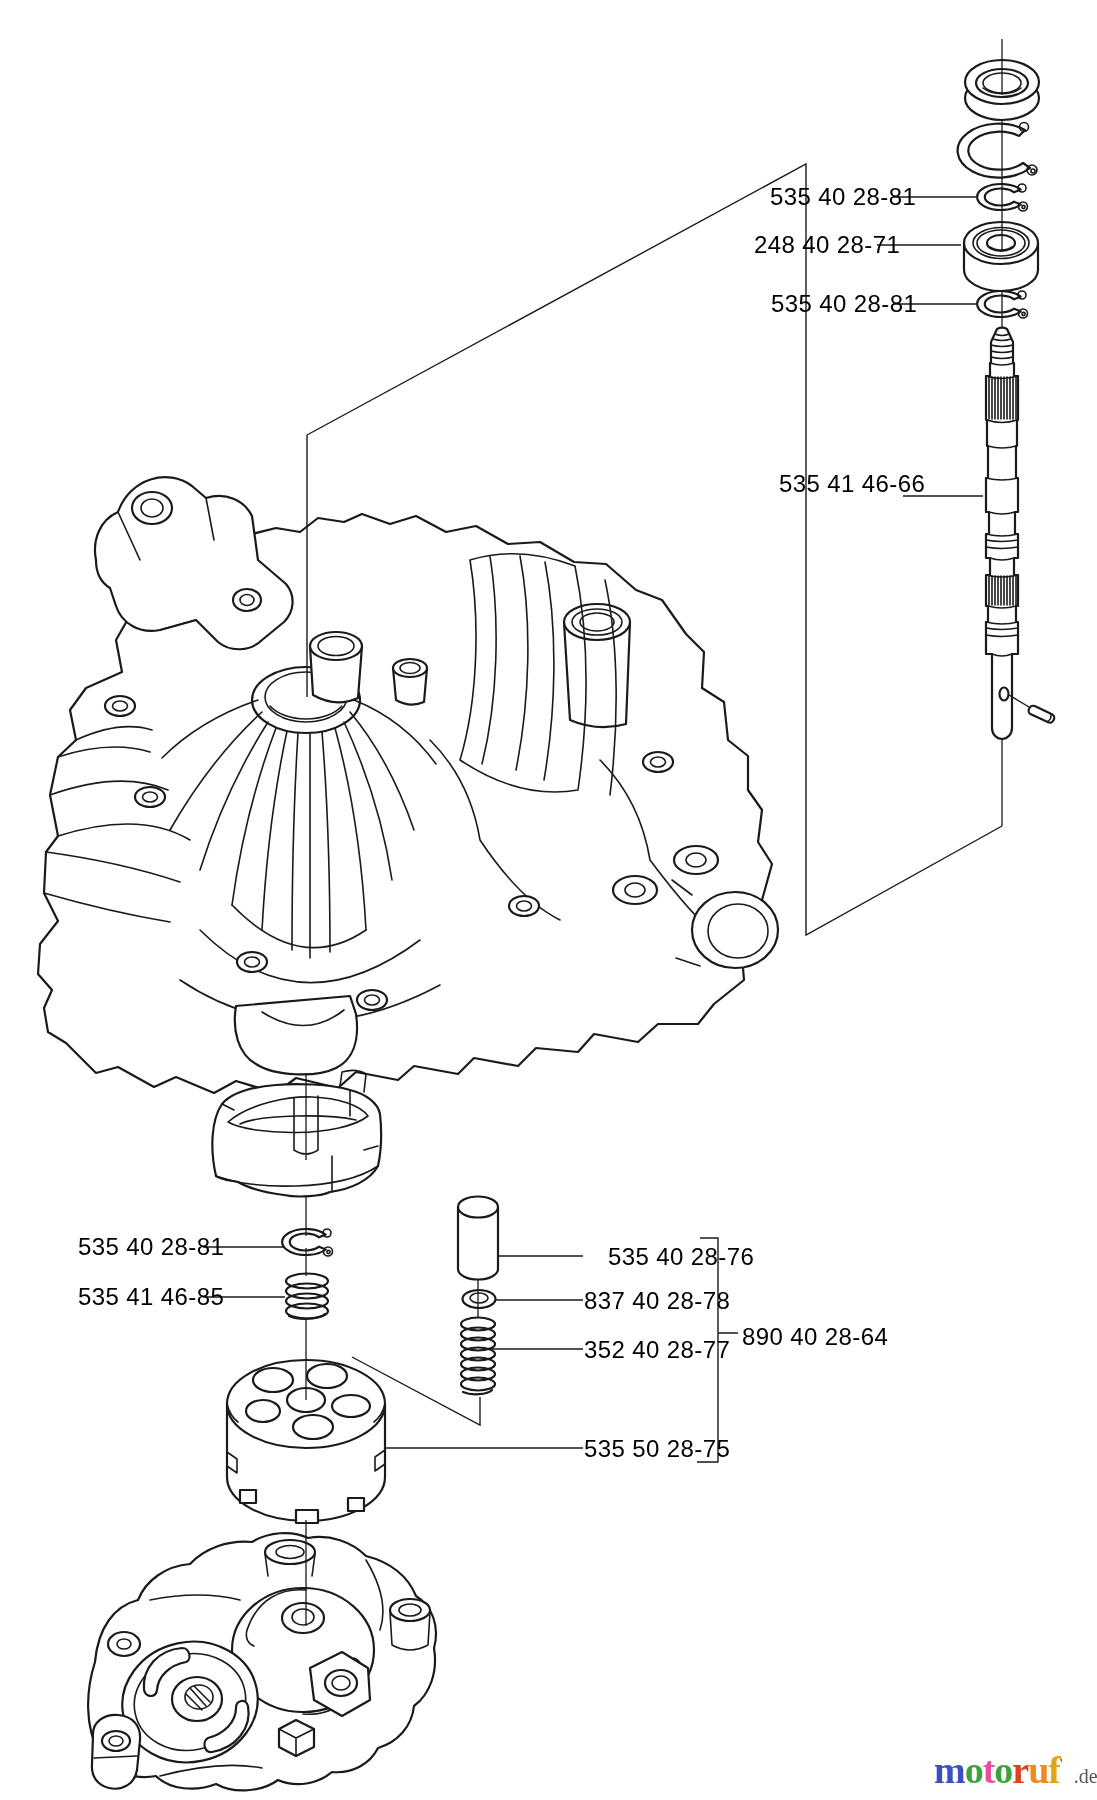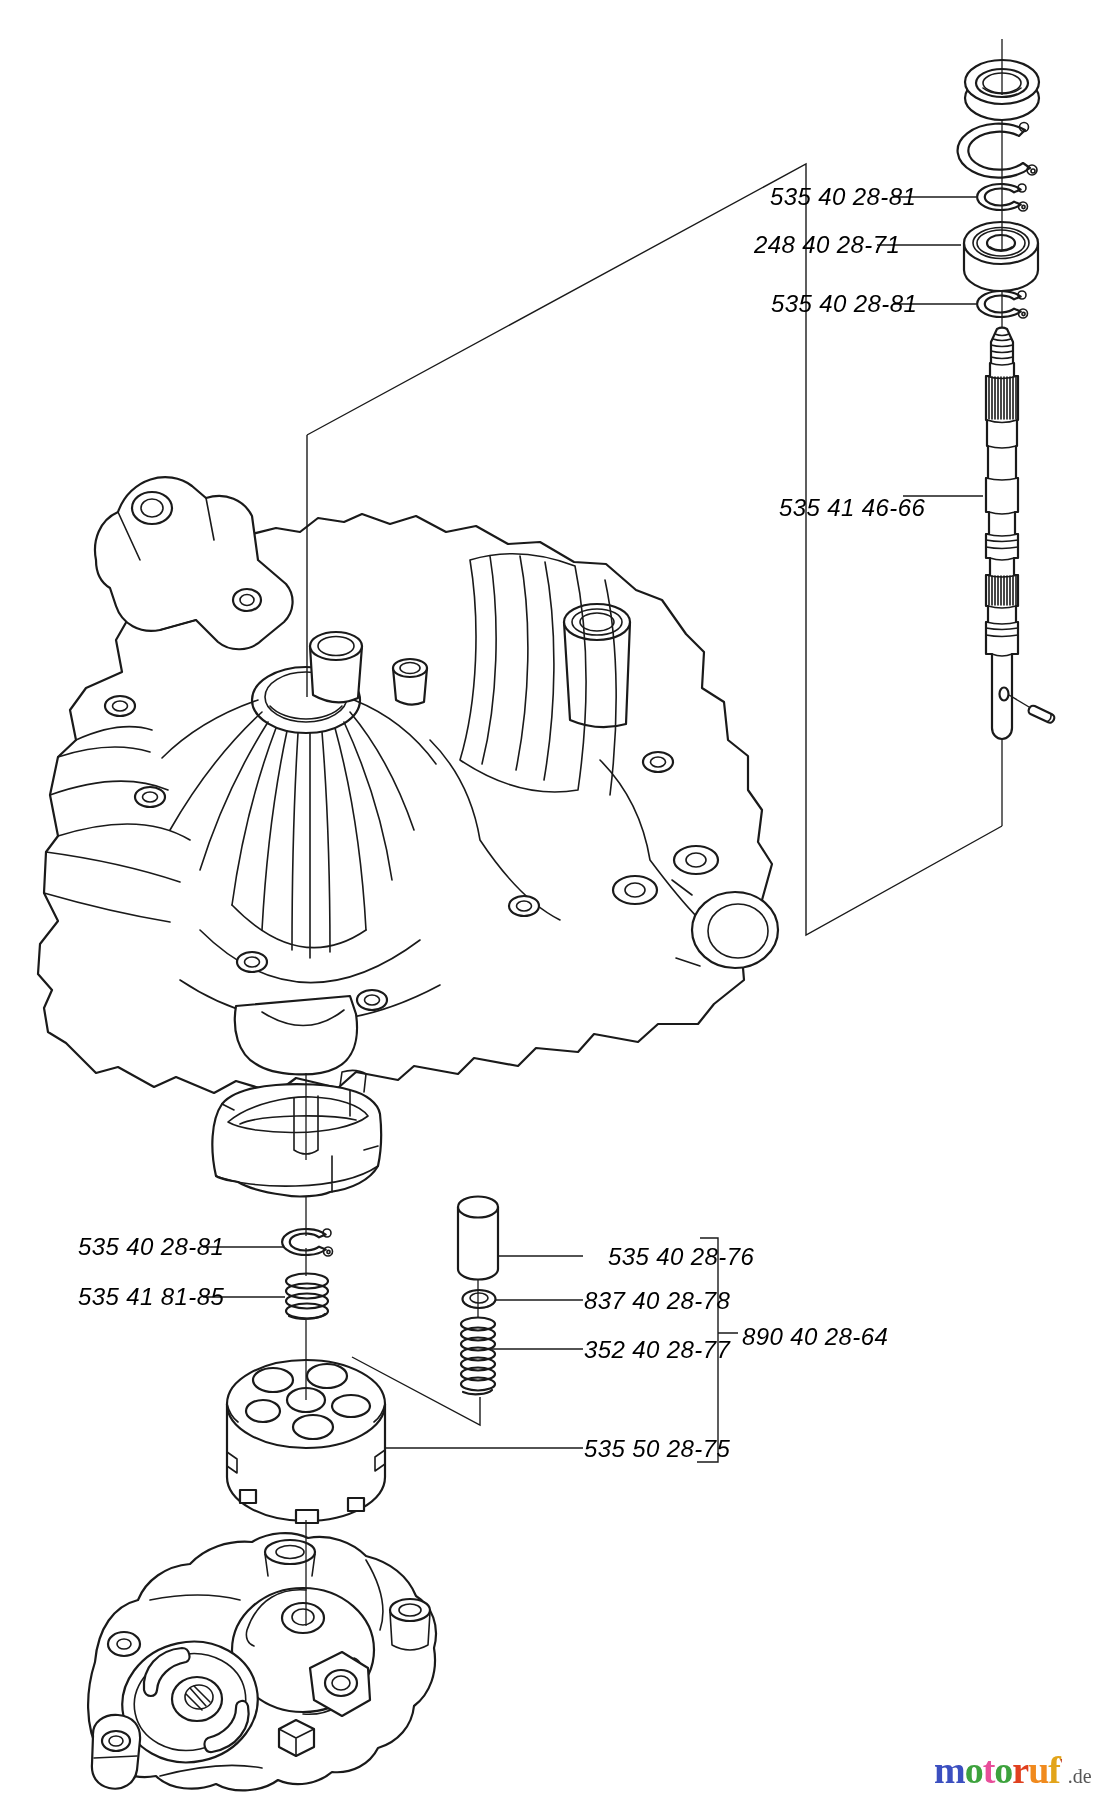--- a/index.html
+++ b/index.html
@@ -1,33 +1,33 @@
 <!DOCTYPE html>
 <html><head>
 <meta charset="utf-8">
 <style>
   html,body{margin:0;padding:0;background:#e8e8e8;}
   #canvas{position:relative;width:1097px;height:1800px;background:#ffffff;overflow:hidden;
           font-family:"Liberation Sans","DejaVu Sans",sans-serif;}
   #art{position:absolute;left:0;top:0;}
   .callout{position:absolute;font-size:24px;line-height:24px;color:#000;
-           white-space:nowrap;letter-spacing:.4px;font-style:italic;}
+           white-space:nowrap;letter-spacing:.4px;}
   
   .s2{fill:none;stroke:#1a1a1a;stroke-width:2.2;stroke-linecap:round;stroke-linejoin:round;}
   .s1{fill:none;stroke:#1a1a1a;stroke-width:1.6;stroke-linecap:round;stroke-linejoin:round;}
   .sf{fill:#ffffff;stroke:#1a1a1a;stroke-width:2.2;stroke-linecap:round;stroke-linejoin:round;}
   .ld{fill:none;stroke:#1a1a1a;stroke-width:1.4;}
   .ax{fill:none;stroke:#1a1a1a;stroke-width:1.3;}
   .logo{position:absolute;left:934px;top:1750px;display:flex;align-items:baseline;}
   .logo .l{font-family:"Liberation Serif","DejaVu Serif",serif;font-weight:bold;
            font-size:38px;line-height:40px;letter-spacing:-1px;}
   .logo .tick{font-family:"Liberation Serif","DejaVu Serif",serif;font-size:15px;
               transform:translateY(-14px);}
   .logo .suffix{font-family:"Liberation Serif","DejaVu Serif",serif;font-size:20px;
-                margin-left:5px;}
+                margin-left:11px;}
 </style>
 </head>
 <body>
 
 <div id="canvas">
 
 <svg id="art" width="1097" height="1800" viewBox="0 0 1097 1800">
 
   <defs>
     <g id="circlip-shape">
@@ -326,23 +326,23 @@
   </g>
 
   <g>
     <path class="ld" d="M700,1238 L718,1238 L718,1462 L697,1462 M718,1333 L738,1333"></path>
   </g>
 </svg>
 
 <div class="callout" style="left:770px;top:185px">535 40 28-81</div>
 <div class="callout" style="left:754px;top:233px">248 40 28-71</div>
 <div class="callout" style="left:771px;top:292px">535 40 28-81</div>
-<div class="callout" style="left:779px;top:496px">535 41 46-66</div>
+<div class="callout" style="left:779px;top:472px">535 41 46-66</div>
 <div class="callout" style="left:78px;top:1235px">535 40 28-81</div>
-<div class="callout" style="left:78px;top:1285px">535 41 81-85</div>
+<div class="callout" style="left:78px;top:1285px">535 41 46-85</div>
 <div class="callout" style="left:608px;top:1245px">535 40 28-76</div>
 <div class="callout" style="left:584px;top:1289px">837 40 28-78</div>
 <div class="callout" style="left:584px;top:1338px">352 40 28-77</div>
 <div class="callout" style="left:742px;top:1325px">890 40 28-64</div>
 <div class="callout" style="left:584px;top:1437px">535 50 28-75</div>
 
 <div class="logo">
   <span class="l" style="color: rgb(59, 79, 192);">m</span>
   <span class="l" style="color: rgb(61, 162, 61);">o</span>
   <span class="l" style="color: rgb(232, 78, 154);">t</span>

